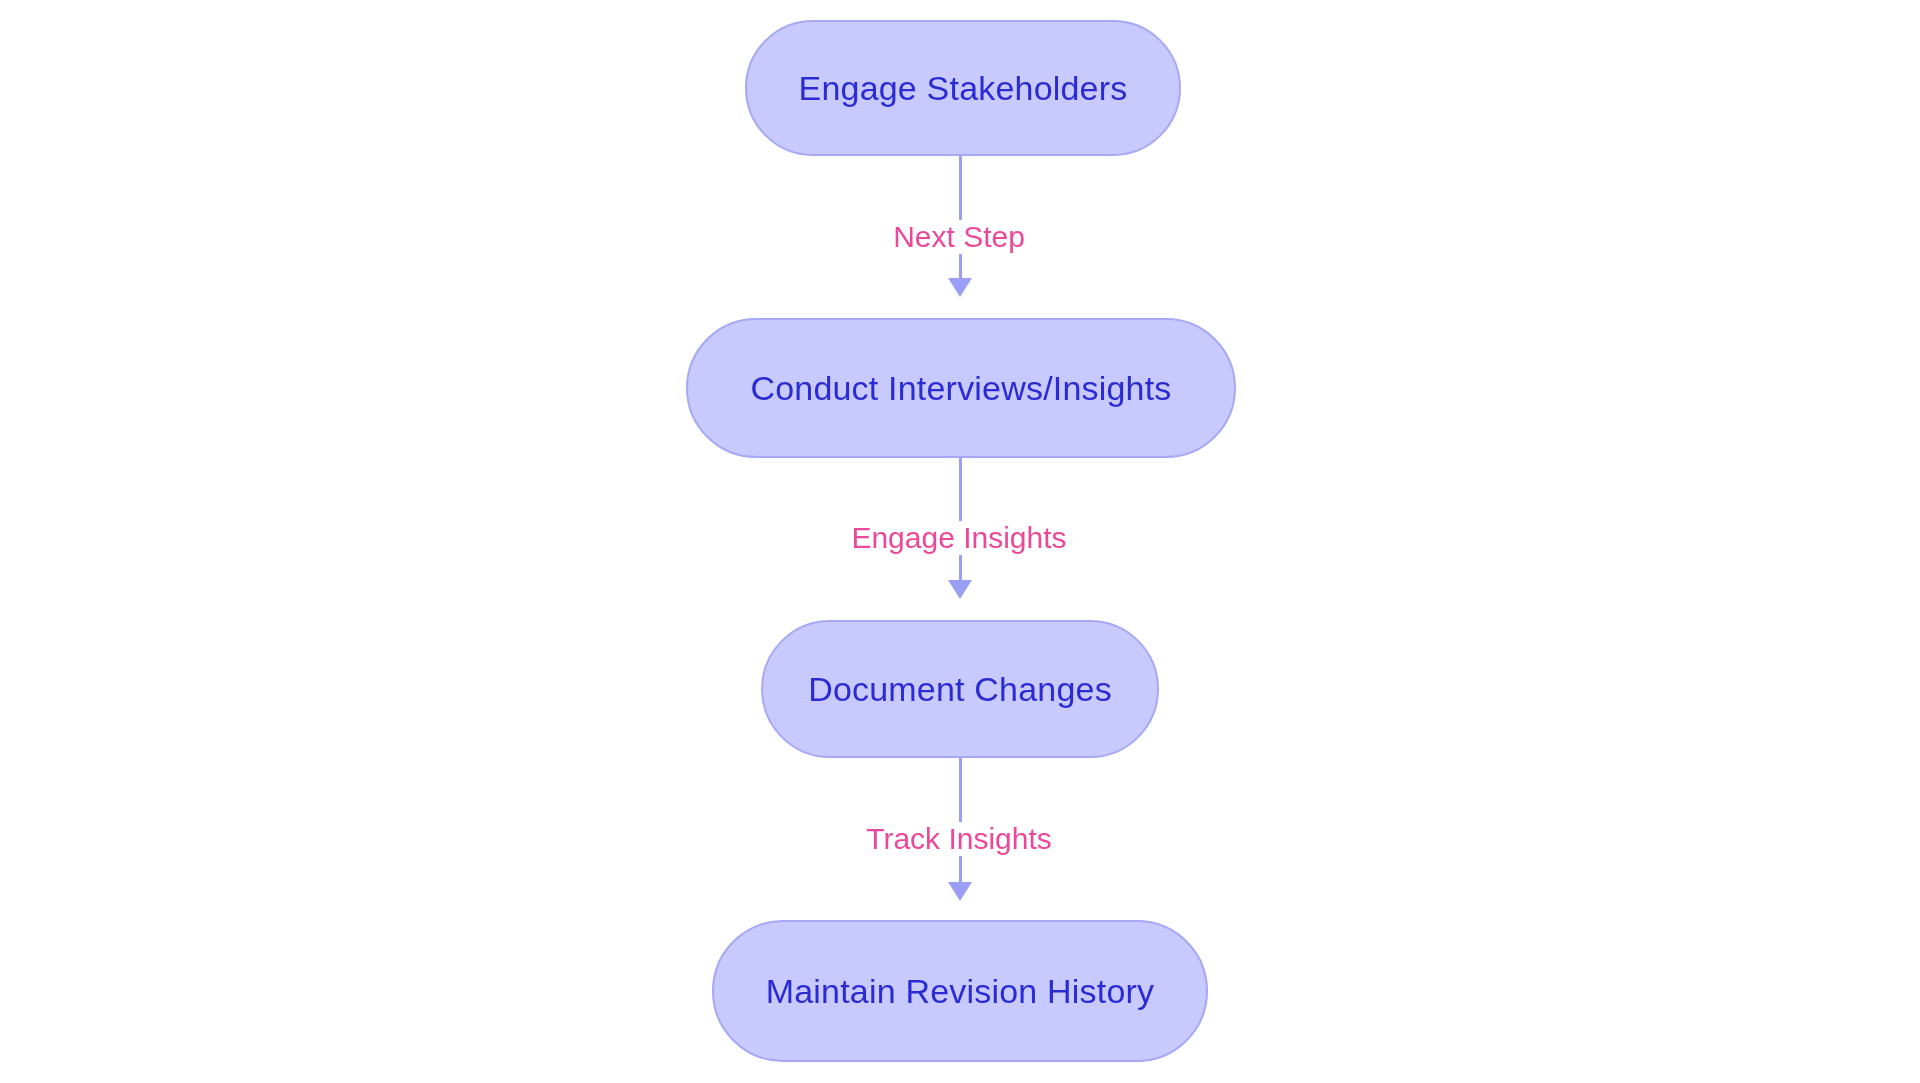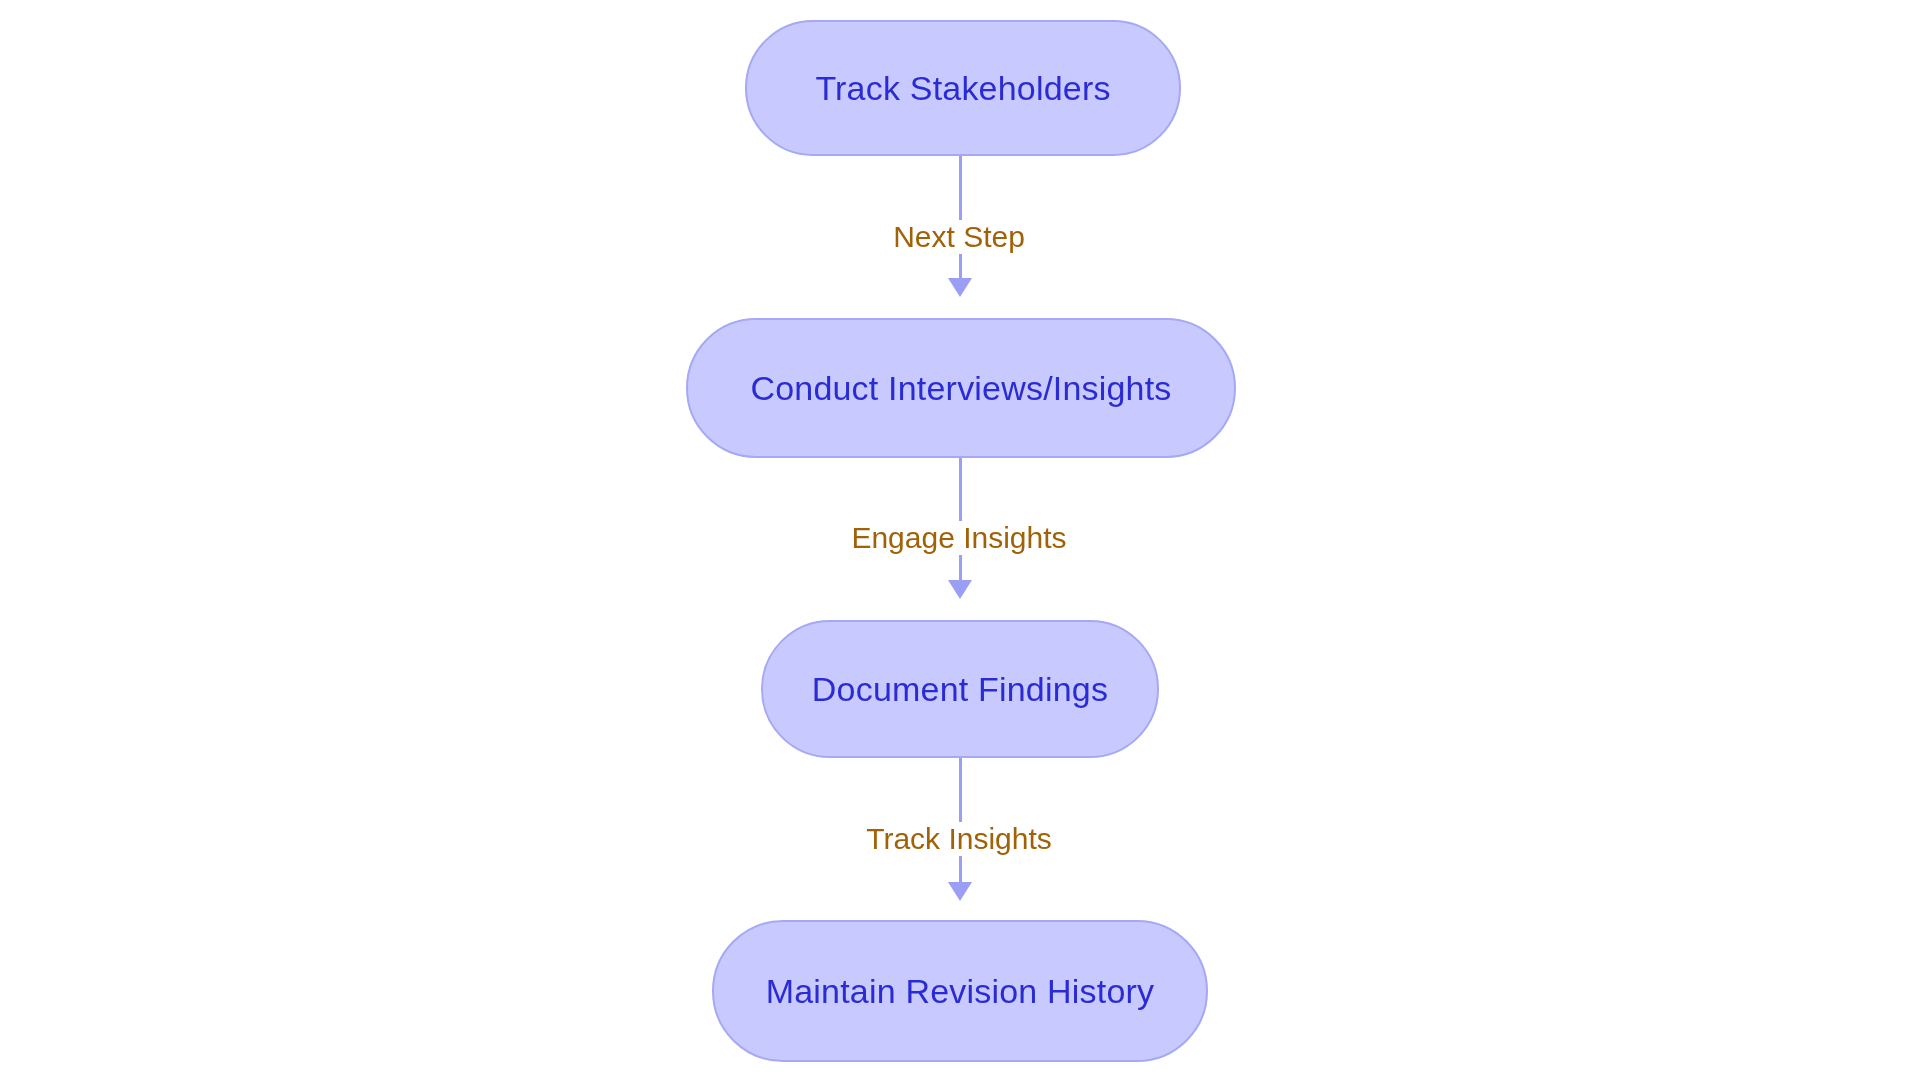--- a/index.html
+++ b/index.html
@@ -72,57 +72,57 @@
     border-left: 12px solid transparent;
     border-right: 12px solid transparent;
     border-top: 19px solid #9a9ef5;
   }
   #arrow-head-1 { top: 278px; }
   #arrow-head-2 { top: 580px; }
   #arrow-head-3 { top: 882px; }
 
   .edge-label {
     position: absolute;
-    color: #a16207;
+    color: #ec4899;
     font-size: 30px;
     line-height: 1;
     white-space: nowrap;
     background: #ffffff;
     padding: 2px 6px;
     transform: translate(-50%, -50%);
     left: 959px;
   }
   #edge-label-1 { top: 237px; }
   #edge-label-2 { top: 538px; }
   #edge-label-3 { top: 839px; }
 </style>
 </head>
 <body>
 
 <div id="canvas">
   <div class="flow-col">
 
     <div class="node" id="node-1">
-      <span class="node-label">Track Stakeholders</span>
+      <span class="node-label">Engage Stakeholders</span>
     </div>
 
     <div class="edge-line" id="edge-line-1"></div>
     <div class="arrow-head" id="arrow-head-1"></div>
     <div class="edge-label" id="edge-label-1">Next Step</div>
 
     <div class="node" id="node-2">
       <span class="node-label">Conduct Interviews/Insights</span>
     </div>
 
     <div class="edge-line" id="edge-line-2"></div>
     <div class="arrow-head" id="arrow-head-2"></div>
     <div class="edge-label" id="edge-label-2">Engage Insights</div>
 
     <div class="node" id="node-3">
-      <span class="node-label">Document Findings</span>
+      <span class="node-label">Document Changes</span>
     </div>
 
     <div class="edge-line" id="edge-line-3"></div>
     <div class="arrow-head" id="arrow-head-3"></div>
     <div class="edge-label" id="edge-label-3">Track Insights</div>
 
     <div class="node" id="node-4">
       <span class="node-label">Maintain Revision History</span>
     </div>
 

